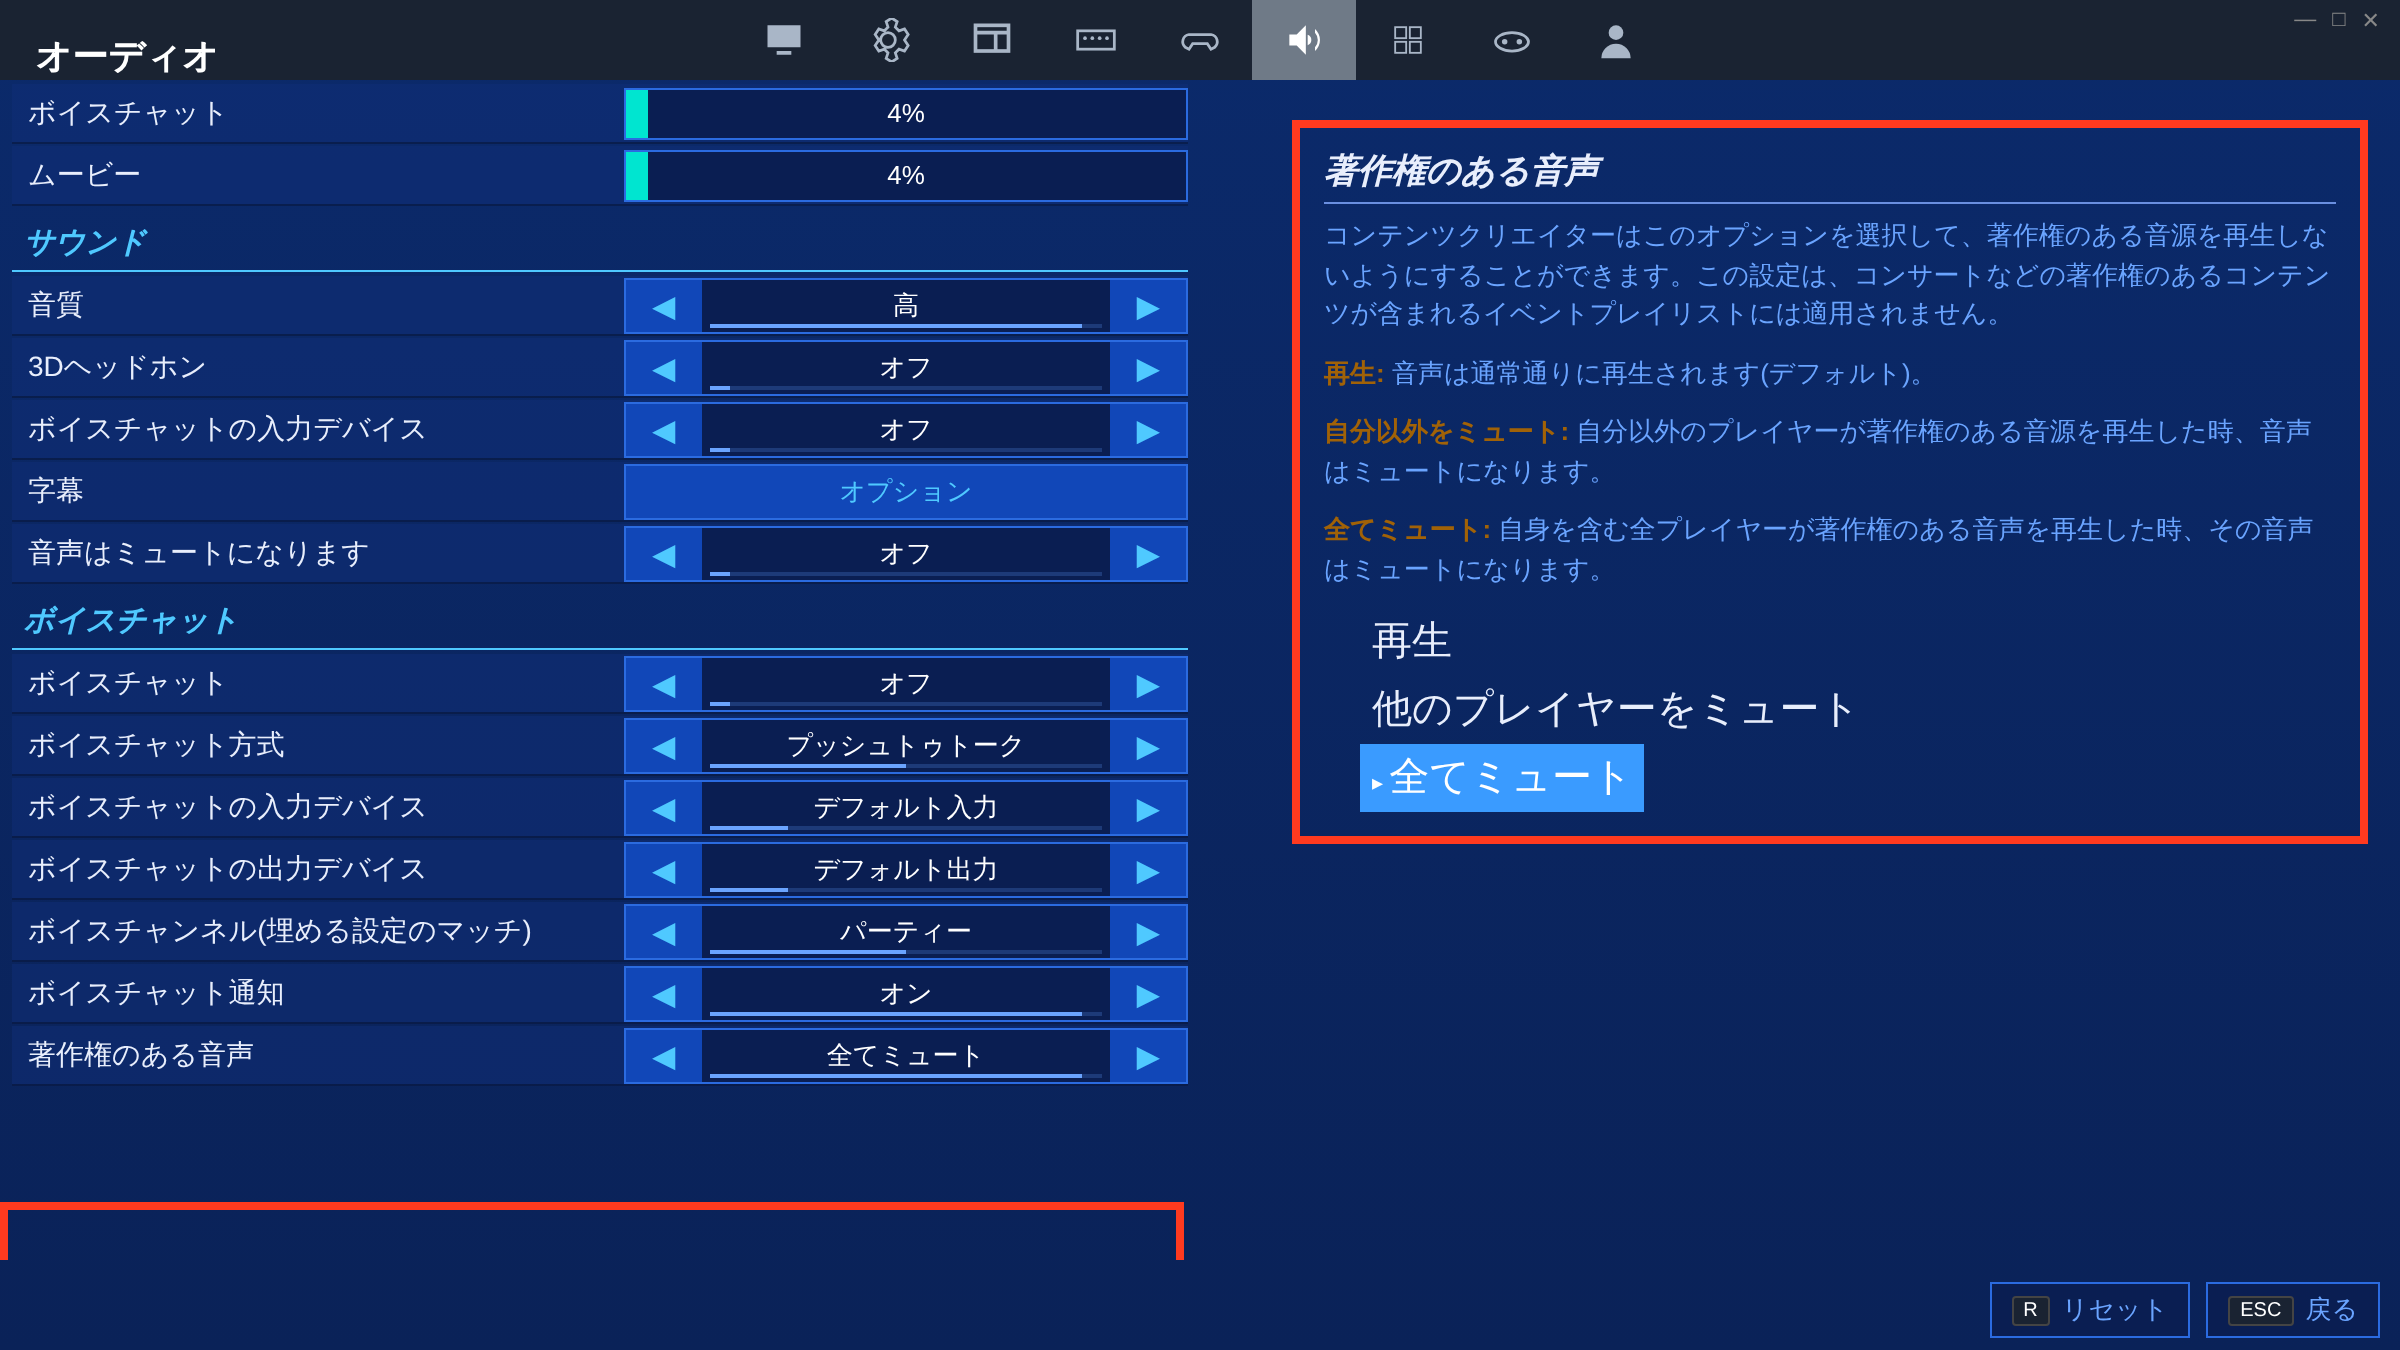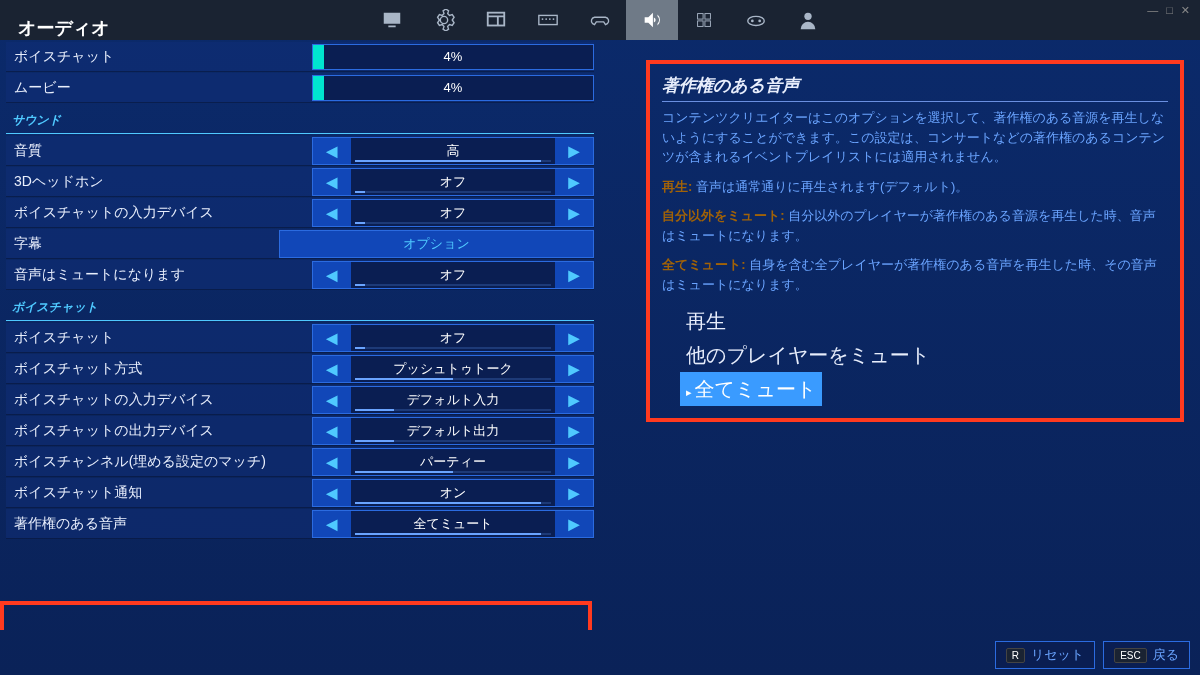--- a/index.html
+++ b/index.html
@@ -18,22 +18,22 @@
 .selector{width:282px;height:28px;display:flex;align-items:center;border:1px solid #2b6be0}
 .arrow{width:38px;height:100%;background:#1147b8;display:flex;align-items:center;justify-content:center;color:#4fc9ff;font-weight:bold;cursor:pointer}
 .value{flex:1;height:100%;background:#0a1e52;display:flex;flex-direction:column;align-items:center;justify-content:center;position:relative}
 .value-text{font-size:13px}
 .value-bar{position:absolute;bottom:2px;left:4px;right:4px;height:2px;background:#1d3a78}
 .value-bar-fill{height:100%;background:#6aa4ff}
 .slider{width:282px;height:28px;display:flex;align-items:center}
 .slider-track{flex:1;height:26px;background:#0a1e52;border:1px solid #2b6be0;position:relative}
 .slider-fill{position:absolute;left:0;top:0;bottom:0;background:#00e5d0}
 .slider-text{position:absolute;left:0;right:0;text-align:center;top:4px;font-size:13px}
-.section-header{color:#4fc9ff;font-style:italic;font-weight:bold;font-size:12px;padding:8px 0 4px 6px;border-bottom:1px solid #4fc9ff;margin-bottom:2px}
-.button-row{width:315px;height:28px;background:#1147b8;border:1px solid #2b6be0;display:flex;align-items:center;justify-content:center;color:#4fc9ff;font-size:13px;cursor:pointer}
+.section-header{color:#4fc9ff;font-style:italic;font-weight:bold;font-size:15px;padding:8px 0 4px 6px;border-bottom:1px solid #4fc9ff;margin-bottom:2px}
+.button-row{width:282px;height:28px;background:#1147b8;border:1px solid #2b6be0;display:flex;align-items:center;justify-content:center;color:#4fc9ff;font-size:13px;cursor:pointer}
 .hl-box{position:absolute;border:4px solid #ff3a1f;pointer-events:none}
 .infobox{position:absolute;left:646px;top:60px;width:538px;border:4px solid #ff3a1f;padding:10px 12px}
 .info-title{font-style:italic;font-weight:bold;color:#e8eefc;font-size:17px;border-bottom:1px solid #6a8fe0;padding-bottom:4px;margin-bottom:6px}
 .info-body{color:#6aa4ff;font-size:13px;line-height:1.5}
 .info-body p{margin-bottom:10px}
 .info-body b{color:#a16207;font-weight:bold}
 .opt-list{margin:4px 0 2px 18px}
 .opt-item{color:#e8eefc;padding:2px 6px;font-size:20px}
 .opt-item.sel{background:#3a9bff;color:#fff;display:inline-block}
 .opt-item.sel::before{content:"▸ ";font-size:11px}

